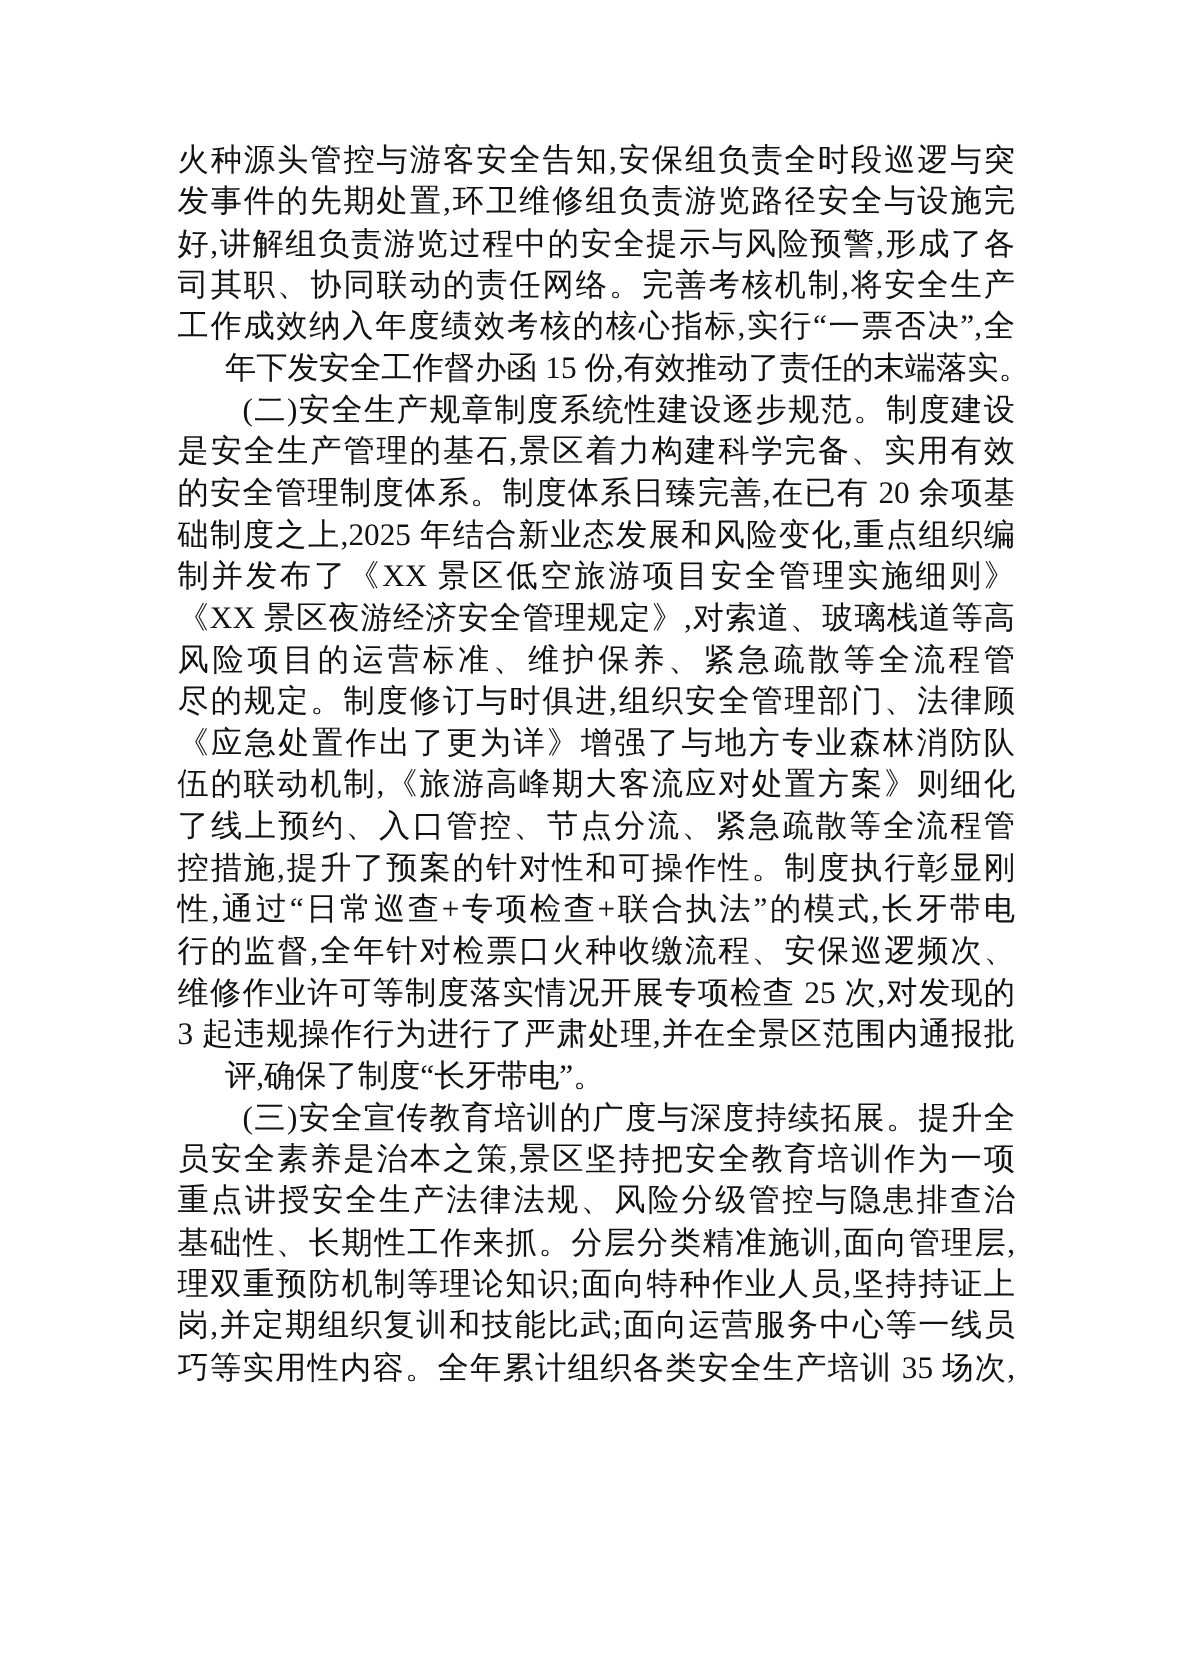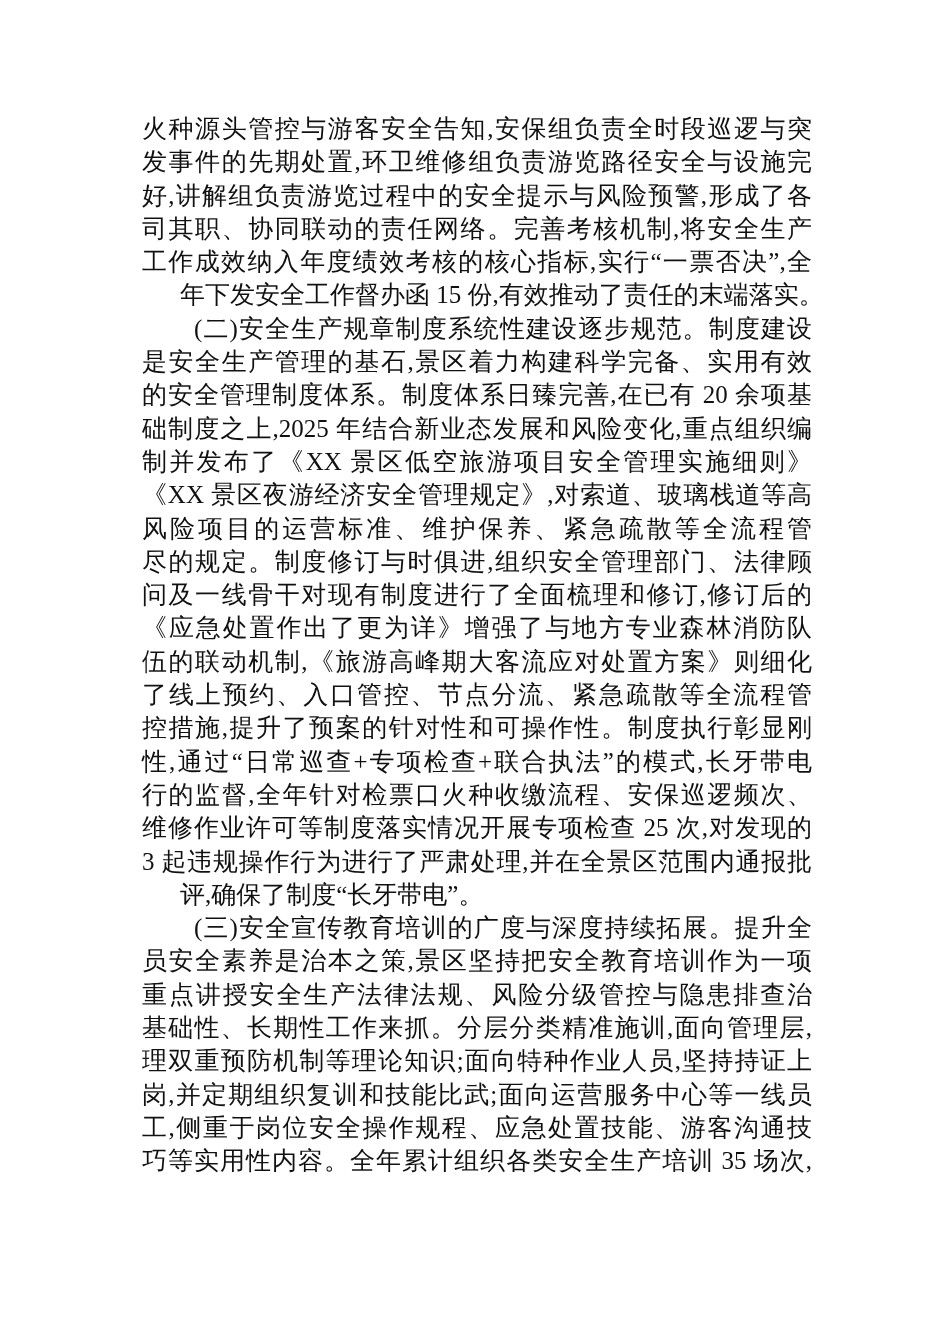--- a/index.html
+++ b/index.html
@@ -41,35 +41,33 @@
 
   <div>
     <div class="line indent">(二)安全生产规章制度系统性建设逐步规范。制度建设</div>
     <div class="line">是安全生产管理的基石,景区着力构建科学完备、实用有效</div>
     <div class="line">的安全管理制度体系。制度体系日臻完善,在已有 20 余项基</div>
     <div class="line">础制度之上,2025 年结合新业态发展和风险变化,重点组织编</div>
     <div class="line">制并发布了《XX 景区低空旅游项目安全管理实施细则》</div>
     <div class="line">《XX 景区夜游经济安全管理规定》,对索道、玻璃栈道等高</div>
     <div class="line">风险项目的运营标准、维护保养、紧急疏散等全流程管</div>
     <div class="line">尽的规定。制度修订与时俱进,组织安全管理部门、法律顾</div>
-    <div class="line">问及一线骨干对现有制度进行了全面梳理和修订,修订后的</div>
     <div class="line">《应急处置作出了更为详》增强了与地方专业森林消防队</div>
     <div class="line">伍的联动机制,《旅游高峰期大客流应对处置方案》则细化</div>
     <div class="line">了线上预约、入口管控、节点分流、紧急疏散等全流程管</div>
     <div class="line">控措施,提升了预案的针对性和可操作性。制度执行彰显刚</div>
     <div class="line">性,通过“日常巡查+专项检查+联合执法”的模式,长牙带电</div>
     <div class="line">行的监督,全年针对检票口火种收缴流程、安保巡逻频次、</div>
     <div class="line">维修作业许可等制度落实情况开展专项检查 25 次,对发现的</div>
     <div class="line">3 起违规操作行为进行了严肃处理,并在全景区范围内通报批</div>
     <div class="line last">评,确保了制度“长牙带电”。</div>
   </div>
 
   <div>
     <div class="line indent">(三)安全宣传教育培训的广度与深度持续拓展。提升全</div>
     <div class="line">员安全素养是治本之策,景区坚持把安全教育培训作为一项</div>
     <div class="line">重点讲授安全生产法律法规、风险分级管控与隐患排查治</div>
     <div class="line">基础性、长期性工作来抓。分层分类精准施训,面向管理层,</div>
     <div class="line">理双重预防机制等理论知识;面向特种作业人员,坚持持证上</div>
     <div class="line">岗,并定期组织复训和技能比武;面向运营服务中心等一线员</div>
-    <div class="line">工,侧重于岗位安全操作规程、应急处置技能、游客沟通技</div>
     <div class="line">巧等实用性内容。全年累计组织各类安全生产培训 35 场次,</div>
   </div>
 </div>
 
 </body></html>

